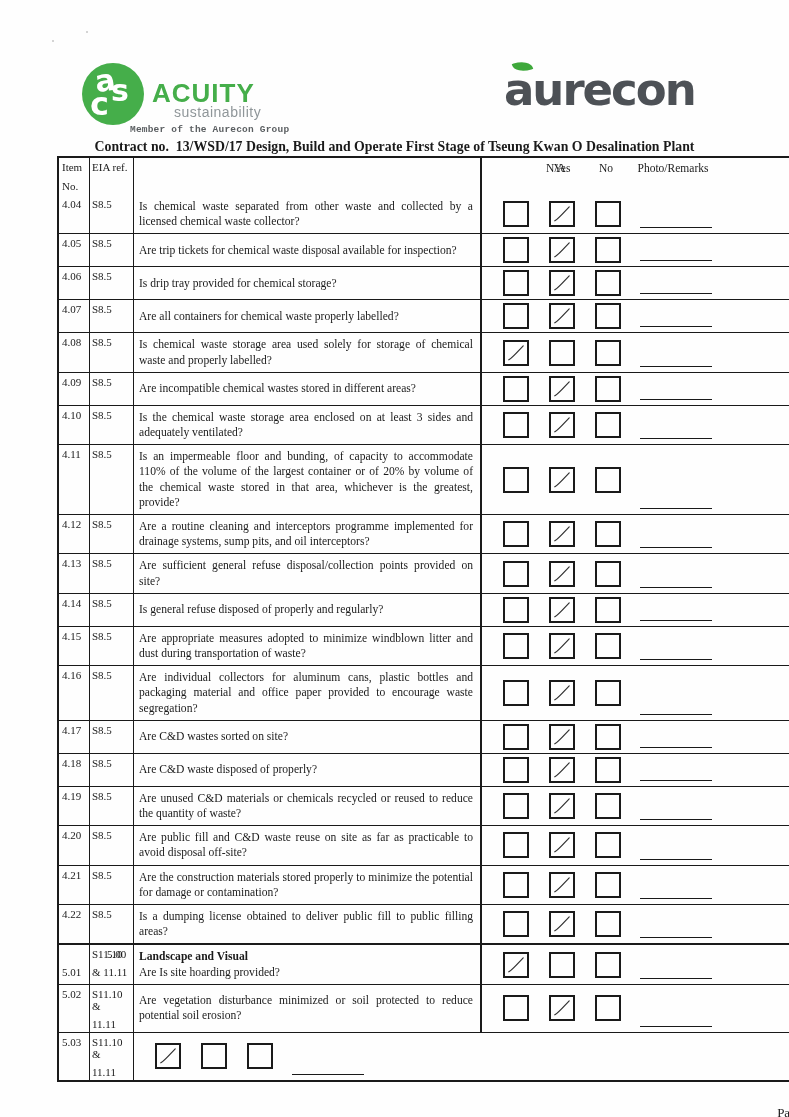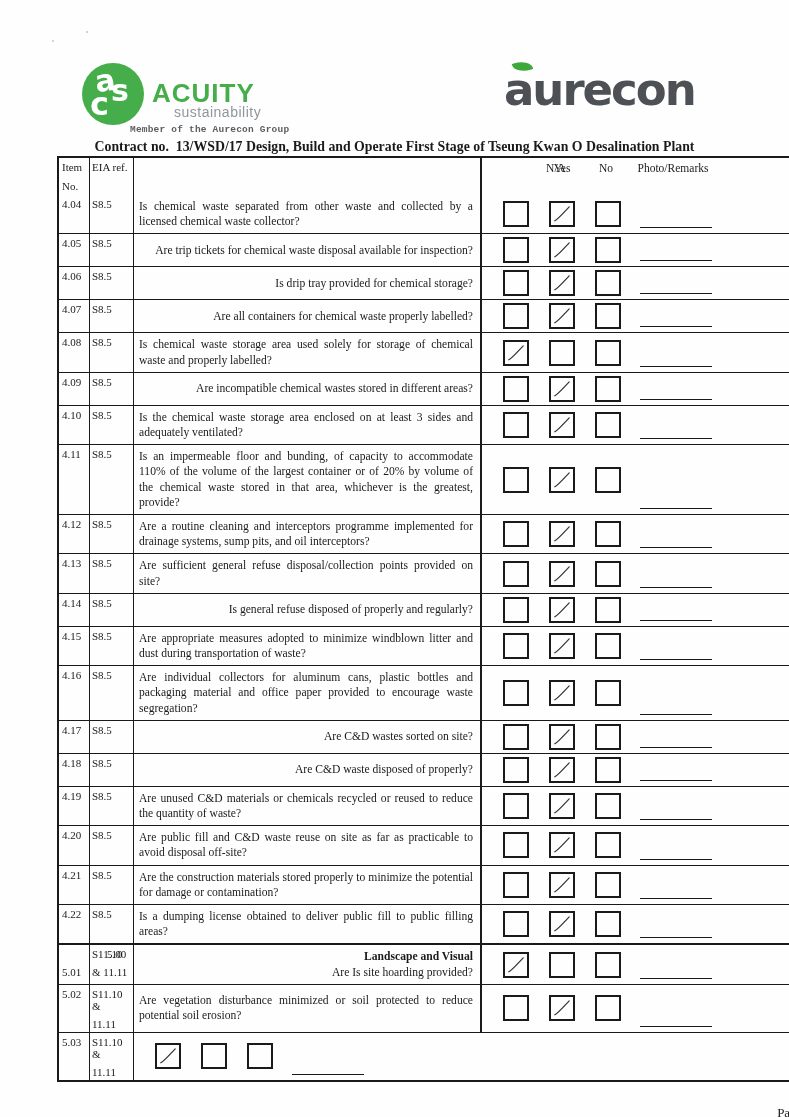--- a/index.html
+++ b/index.html
@@ -69,21 +69,20 @@
   .row.section-row{border-top:2.5px solid var(--ink);}
   .cell{padding:2px 2px;}
   .c-item{border-right:1.5px solid var(--ink); font-size:11px; padding-left:3px; padding-top:3px;}
   .c-eia {border-right:1.5px solid var(--ink); font-size:11px; padding-left:2px; padding-top:3px;}
   .cl2{margin-top:6px;}
   .cl2:empty{display:none;}
   .c-q{
     border-right:2px solid var(--ink); font-size:11.6px; line-height:15.2px;
     padding:4px 7px 4px 5px; display:flex; flex-direction:column; justify-content:center;
     text-align:justify;
-    align-items:flex-end;
   }
   .section-title{font-weight:bold; text-align:left;}
   .section-title:empty{display:none;}
   .section-row .c-item .cl1{font-weight:normal;margin-left:45px;}
 
   .c-checks{position:relative; display:flex; align-items:center; padding-left:21px; gap:20px;}
   .checkbox{
     display:inline-block; width:26px; height:26px; border:2px solid var(--ink);
     background:transparent; flex:0 0 auto;
   }

